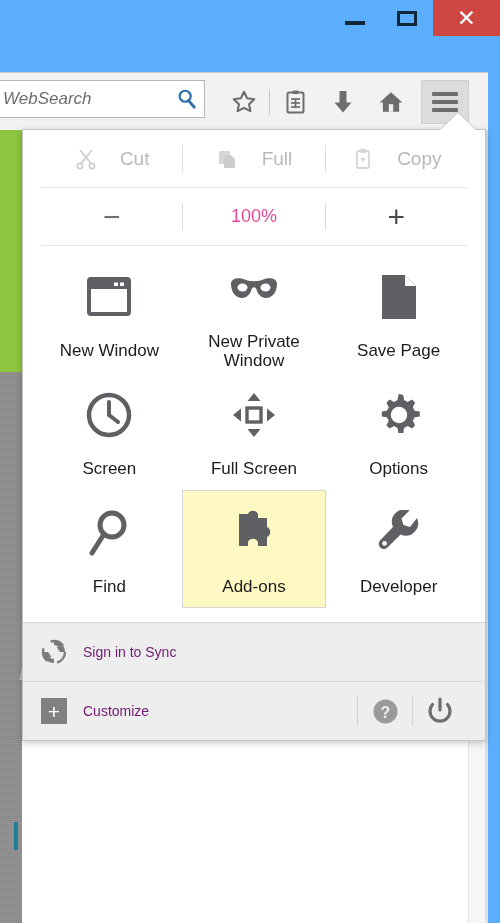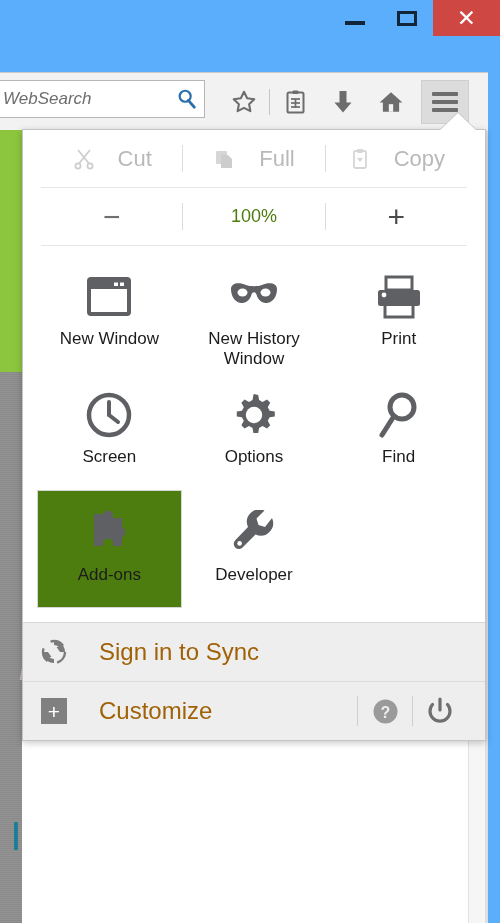--- a/index.html
+++ b/index.html
@@ -90,51 +90,51 @@
   .panel-arrow{
     position:absolute;left:439px;top:113px;width:0;height:0;
     border-left:19px solid transparent;border-right:19px solid transparent;
     border-bottom:18px solid #fff;
     filter:drop-shadow(0 -1px 0 #c4c4c4);
     z-index:5;
   }
 
   
   .edit-row{display:flex;align-items:center;height:57px;padding:0 18px;}
-  .edit-item{flex:1;display:flex;align-items:center;justify-content:center;gap:22px;color:#bdbdbd;font-size:22px;}
+  .edit-item{flex:1;display:flex;align-items:center;justify-content:center;gap:22px;color:#bdbdbd;font-size:19px;}
   .edit-item .lbl{color:#b9b9b9;}
   .vsep{width:1px;height:27px;background:#dcdcdc;}
 
   .hsep{height:1px;background:#e6e6e6;margin:0 18px;}
 
   
   .zoom-row{display:flex;align-items:center;height:57px;padding:0 18px;}
-  .zoom-cell{flex:1;display:flex;align-items:center;justify-content:center;font-size:18px;color:#4d7c0f;}
+  .zoom-cell{flex:1;display:flex;align-items:center;justify-content:center;font-size:18px;color:#ec4899;}
   .zoom-cell.minus{font-size:30px;color:#6f6f6f;line-height:1;}
   .zoom-cell.plus{font-size:30px;color:#4a4a4a;line-height:1;}
 
   
   .grid{display:flex;flex-wrap:wrap;padding:8px 14px 14px 14px;box-sizing:border-box;}
   .cell{
     width:calc(100%/3);height:118px;box-sizing:border-box;
     display:flex;flex-direction:column;align-items:center;justify-content:flex-start;
-    padding-top:14px;border:1px solid transparent;
-  }
-  .cell.active{background:#4d7c0f;border:1px solid #d6d6d6;}
+    padding-top:14px;border:1px solid transparent;gap:12px;
+  }
+  .cell.active{background:#fef9c3;border:1px solid #d6d6d6;}
   .cell .ico{height:56px;display:flex;align-items:center;justify-content:center;}
   .cell .cap{
     margin-top:4px;font-size:17px;color:#1c1c1c;text-align:center;line-height:1.15;
     max-width:120px;
   }
 
   
   .foot-sep{height:1px;background:#d8d8d8;}
   .foot{background:#eeeeee;}
   .foot-row{display:flex;align-items:center;height:58px;padding:0 18px;}
-  .foot-row .flbl{font-size:24px;color:#a16207;margin-left:32px;}
+  .foot-row .flbl{font-size:14px;color:#701a75;margin-left:16px;}
   .foot-row .spacer{flex:1;}
   .foot-divider{height:1px;background:#dcdcdc;}
   .foot-icons{display:flex;align-items:center;}
   .foot-icon{width:54px;display:flex;align-items:center;justify-content:center;}
   .fsep{width:1px;height:30px;background:#cfcfcf;}
   .plusbox{width:26px;height:26px;background:#808080;display:flex;align-items:center;justify-content:center;color:#fff;font-size:21px;line-height:1;}
 
   svg{display:block;}
 </style>
 </head>
@@ -285,47 +285,57 @@
     </div>
 
     <div class="cell">
       <div class="ico">
         <svg width="54" height="44" viewBox="0 0 54 44">
           <path d="M4 14 C4 8 12 7 19 10 C23 11.6 31 11.6 35 10 C42 7 50 8 50 14 C50 23 44 29 38 28 C33.5 27.3 30.5 23.5 29.5 19.5 C28.5 16.5 25.5 16.5 24.5 19.5 C23.5 23.5 20.5 27.3 16 28 C10 29 4 23 4 14 Z" fill="#5e6063"></path>
           <ellipse cx="15.5" cy="17.5" rx="5" ry="4" fill="#fff"></ellipse>
           <ellipse cx="38.5" cy="17.5" rx="5" ry="4" fill="#fff"></ellipse>
         </svg>
       </div>
-      <div class="cap">New History Window</div>
-    </div>
-
-
-    <div class="cell">
-      <div class="ico">
-        <svg width="50" height="46" viewBox="0 0 50 46">
-          <rect x="12" y="3" width="26" height="13" fill="none" stroke="#5e6063" stroke-width="3"></rect>
-          <rect x="4" y="16" width="42" height="16" rx="2.5" fill="#5e6063"></rect>
-          <circle cx="10" cy="21" r="2.4" fill="#fff"></circle>
-          <rect x="11" y="30" width="28" height="13" fill="none" stroke="#5e6063" stroke-width="3"></rect>
-        </svg>
-      </div>
-      <div class="cap">Print</div>
-    </div>
+      <div class="cap">New Private Window</div>
+    </div>
+
+    <div class="cell">
+      <div class="ico">
+        <svg width="40" height="48" viewBox="0 0 40 48">
+          <path d="M3 2 H26 L37 13 V46 H3 Z" fill="#5e6063"></path>
+          <path d="M26 2 L37 13 H26 Z" fill="#fff"></path>
+        </svg>
+      </div>
+      <div class="cap">Save Page</div>
+    </div>
+
 
     <div class="cell">
       <div class="ico">
         <svg width="48" height="48" viewBox="0 0 48 48">
           <circle cx="24" cy="24" r="20" fill="none" stroke="#5e6063" stroke-width="4.5"></circle>
           <line x1="24" y1="24" x2="24" y2="11" stroke="#5e6063" stroke-width="4" stroke-linecap="round"></line>
           <line x1="24" y1="24" x2="33" y2="31" stroke="#5e6063" stroke-width="4" stroke-linecap="round"></line>
         </svg>
       </div>
       <div class="cap">Screen</div>
     </div>
 
+    <div class="cell">
+      <div class="ico">
+        <svg width="44" height="46" viewBox="0 0 44 46">
+          <rect x="15" y="16" width="14" height="14" fill="none" stroke="#5e6063" stroke-width="3.4"></rect>
+          <path d="M22 1 L28.5 9 H15.5 Z" fill="#5e6063"></path>
+          <path d="M22 45 L28.5 37 H15.5 Z" fill="#5e6063"></path>
+          <path d="M1 23 L9 16.5 V29.5 Z" fill="#5e6063"></path>
+          <path d="M43 23 L35 16.5 V29.5 Z" fill="#5e6063"></path>
+        </svg>
+      </div>
+      <div class="cap">Full Screen</div>
+    </div>
 
     <div class="cell">
       <div class="ico">
         <svg width="48" height="48" viewBox="0 0 48 48">
           <path d="M24 3 l4.2 1 .9 5.1 3.4 1.9 4.6-2.4 3.1 3.1-2.4 4.6 1.9 3.4 5.1.9 0 4.8 -5.1.9 -1.9 3.4 2.4 4.6 -3.1 3.1 -4.6-2.4 -3.4 1.9 -.9 5.1 -4.8 0 -.9-5.1 -3.4-1.9 -4.6 2.4 -3.1-3.1 2.4-4.6 -1.9-3.4 -5.1-.9 0-4.8 5.1-.9 1.9-3.4 -2.4-4.6 3.1-3.1 4.6 2.4 3.4-1.9 .9-5.1 z" fill="#5e6063"></path>
           <circle cx="24" cy="24" r="8.2" fill="#fff"></circle>
         </svg>
       </div>
       <div class="cap">Options</div>
     </div>

